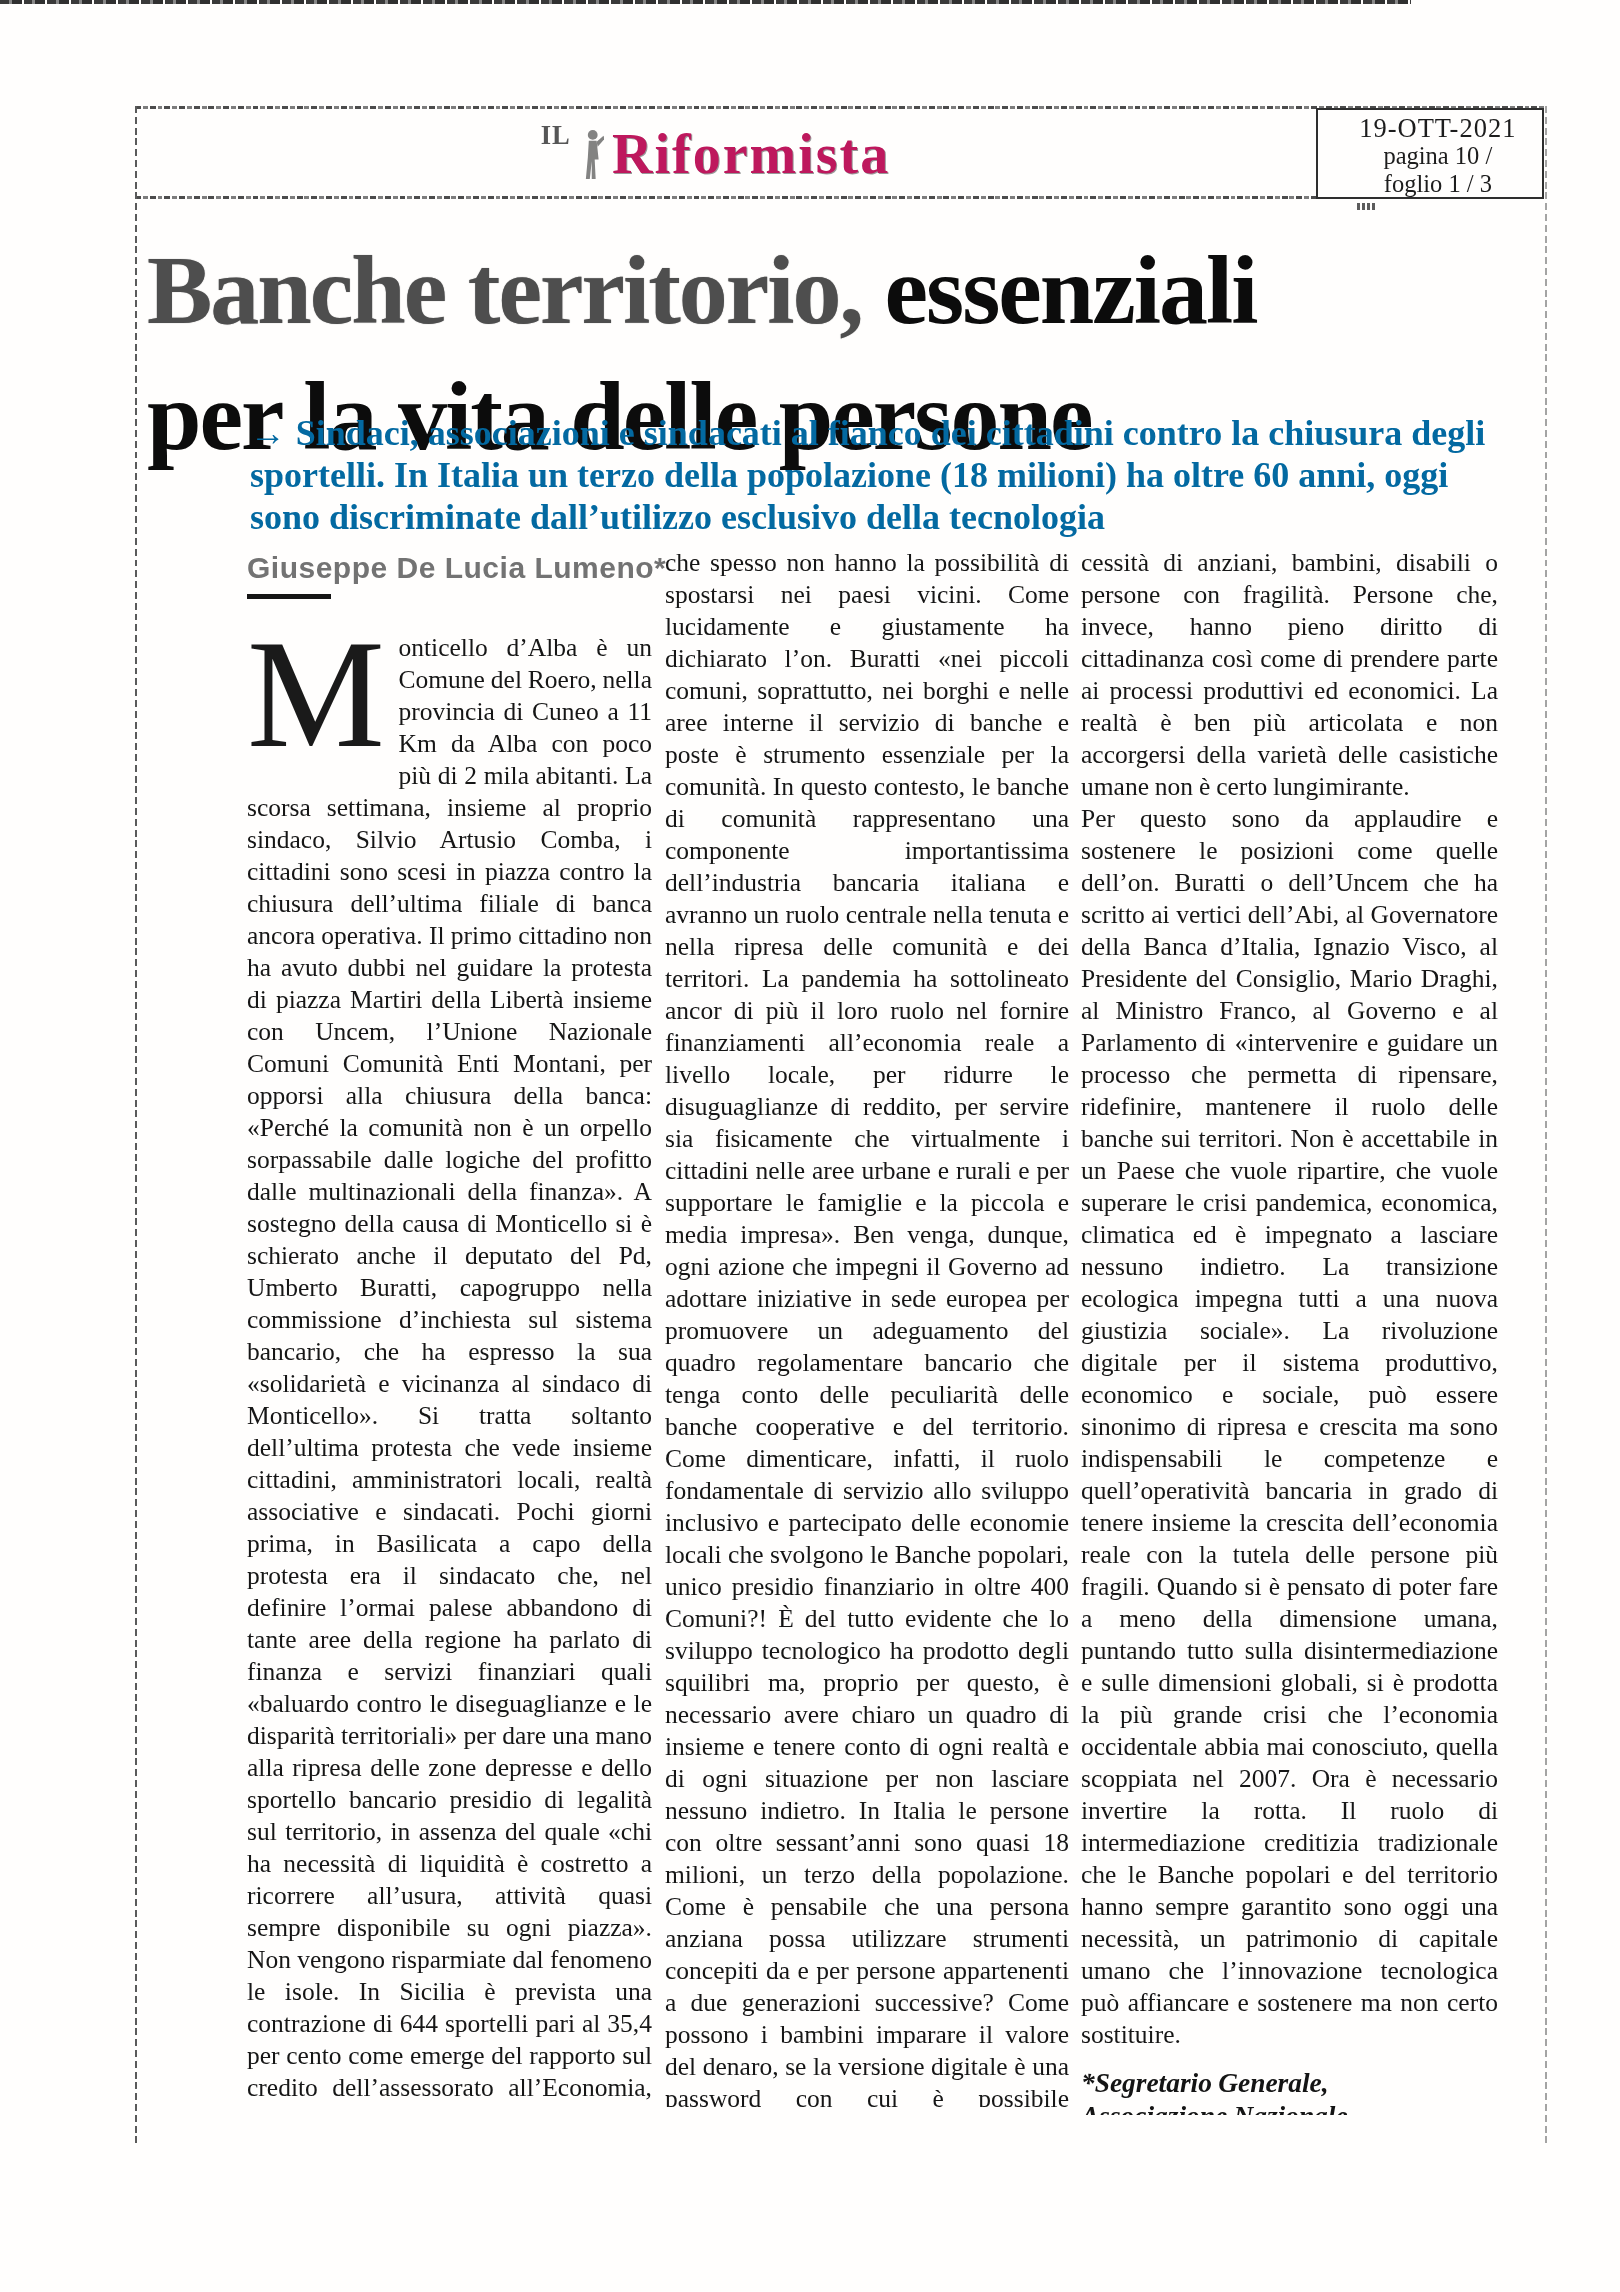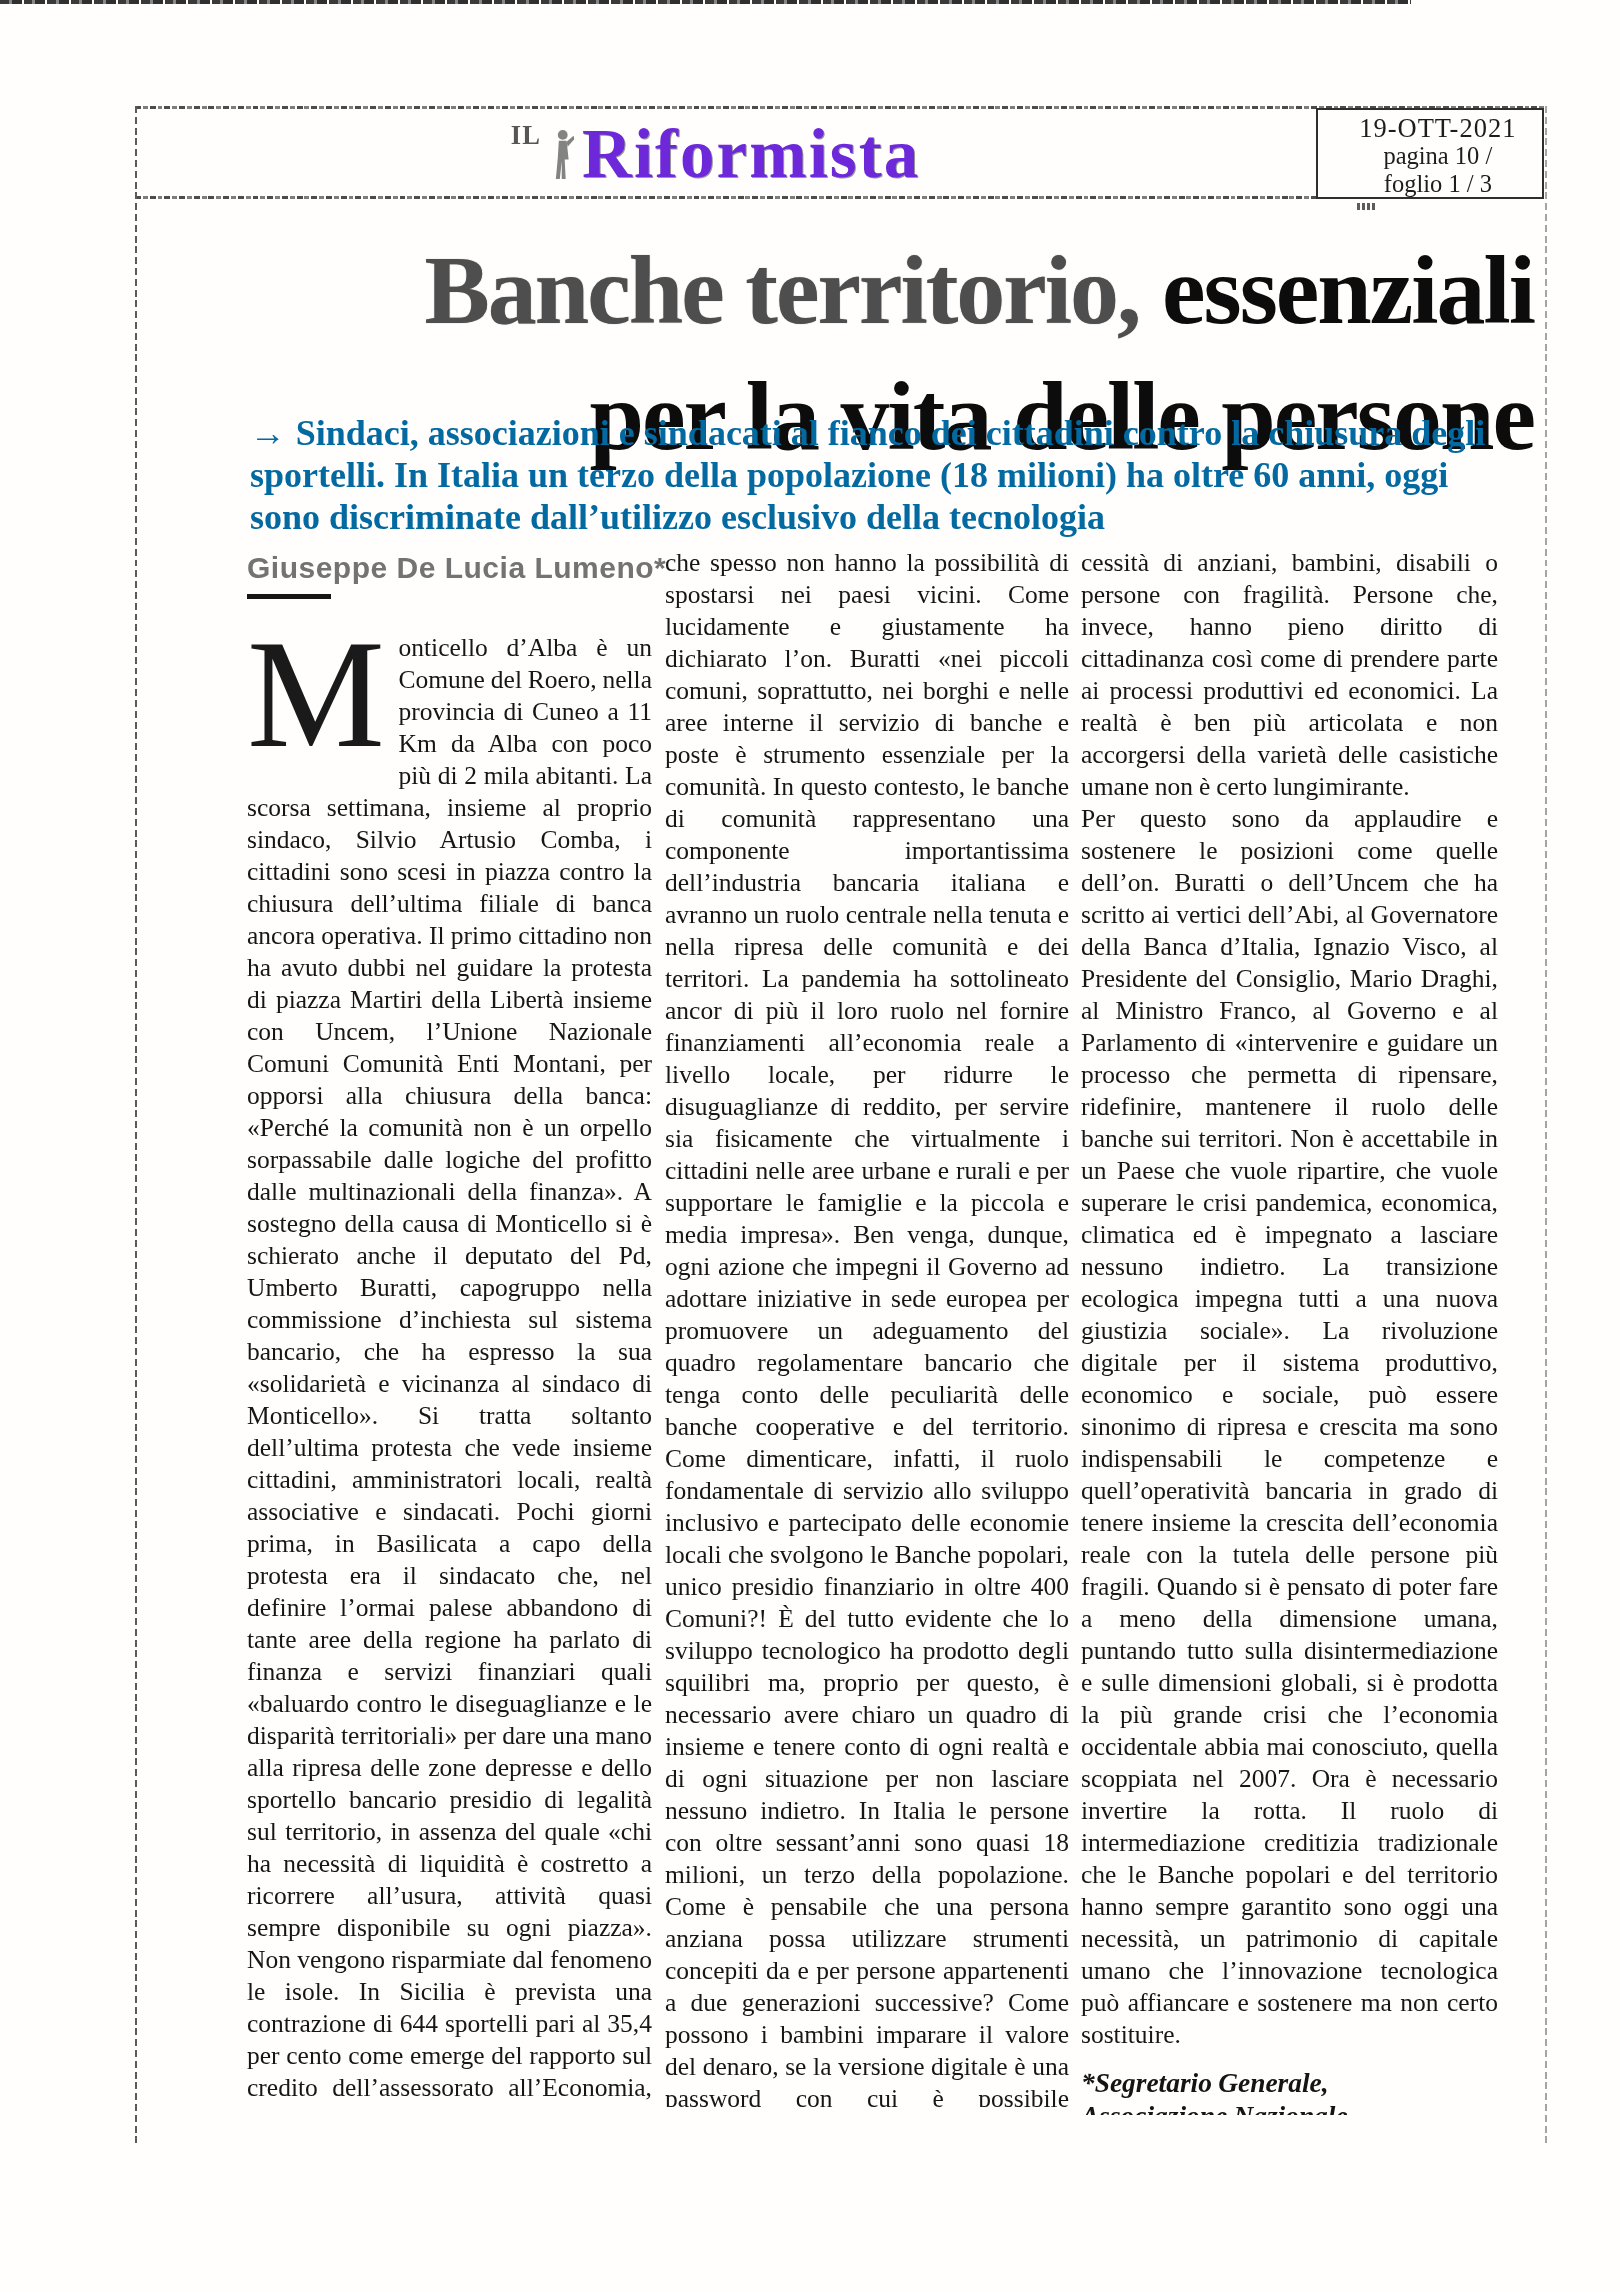--- a/index.html
+++ b/index.html
@@ -17,35 +17,35 @@
   #frame-right{left:1545px;top:106px;height:2039px;opacity:.55;}
   #bottom-rule{left:135px;top:2140px;width:1411px;height:3.9px;
          background-image:repeating-linear-gradient(90deg,#3a3a3a 0 8.8px,#888 8.8px 11.8px,#303030 11.8px 21.6px,transparent 21.6px 23.5px);}
 
   
   #masthead{position:absolute;left:125px;top:114px;width:1181px;height:80px;
             display:flex;align-items:center;justify-content:center;gap:5.9px;}
   .mast-prefix{font-weight:bold;font-size:26.5px;color:#565656;letter-spacing:1px;
                align-self:flex-start;margin-top:5.9px;}
   .mast-figure{width:25.5px;height:53px;margin:0 2px;opacity:.75;}
-  .mast-title{font-weight:bold;font-size:69px;color:#6d28d9;letter-spacing:2px;
+  .mast-title{font-weight:bold;font-size:56px;color:#be185d;letter-spacing:2px;
               text-shadow:1px 1px 0 #999;}
 
   
   #dateline{position:absolute;left:1316px;top:108px;width:228px;height:91px;
             border:2px solid #2e2e2e;box-sizing:border-box;padding:3.9px 0 0 15.7px;
             font-size:24.5px;line-height:28px;color:#1d1d1d;text-align:center;}
   #dateline .d1{font-size:26.5px;letter-spacing:1px;}
   #scan-mark{position:absolute;left:1357px;top:203px;width:19.6px;height:6.9px;
              background:repeating-linear-gradient(90deg,#5c5c5c 0 2.9px,transparent 2.9px 4.9px);}
 
   
   #headline{position:absolute;left:147px;top:227px;width:1387px;
             font-weight:bold;font-size:98px;line-height:126px;letter-spacing:-2px;
-            color:#0c0c0c;text-align:right;}
+            color:#0c0c0c;}
   .screened{color:#4e4e4e;text-shadow:0 0 1px #8a8a8a;}
 
   
   #standfirst{position:absolute;left:250px;top:412px;width:1264px;
               font-weight:bold;font-size:36px;line-height:42px;color:#0369a1;}
   #standfirst .arrow{padding-right:9.8px;}
 
   
   #byline{position:absolute;left:247px;top:551px;font-family:"Liberation Sans",sans-serif;
           font-weight:bold;font-size:30px;color:#737373;letter-spacing:0.5px;}

